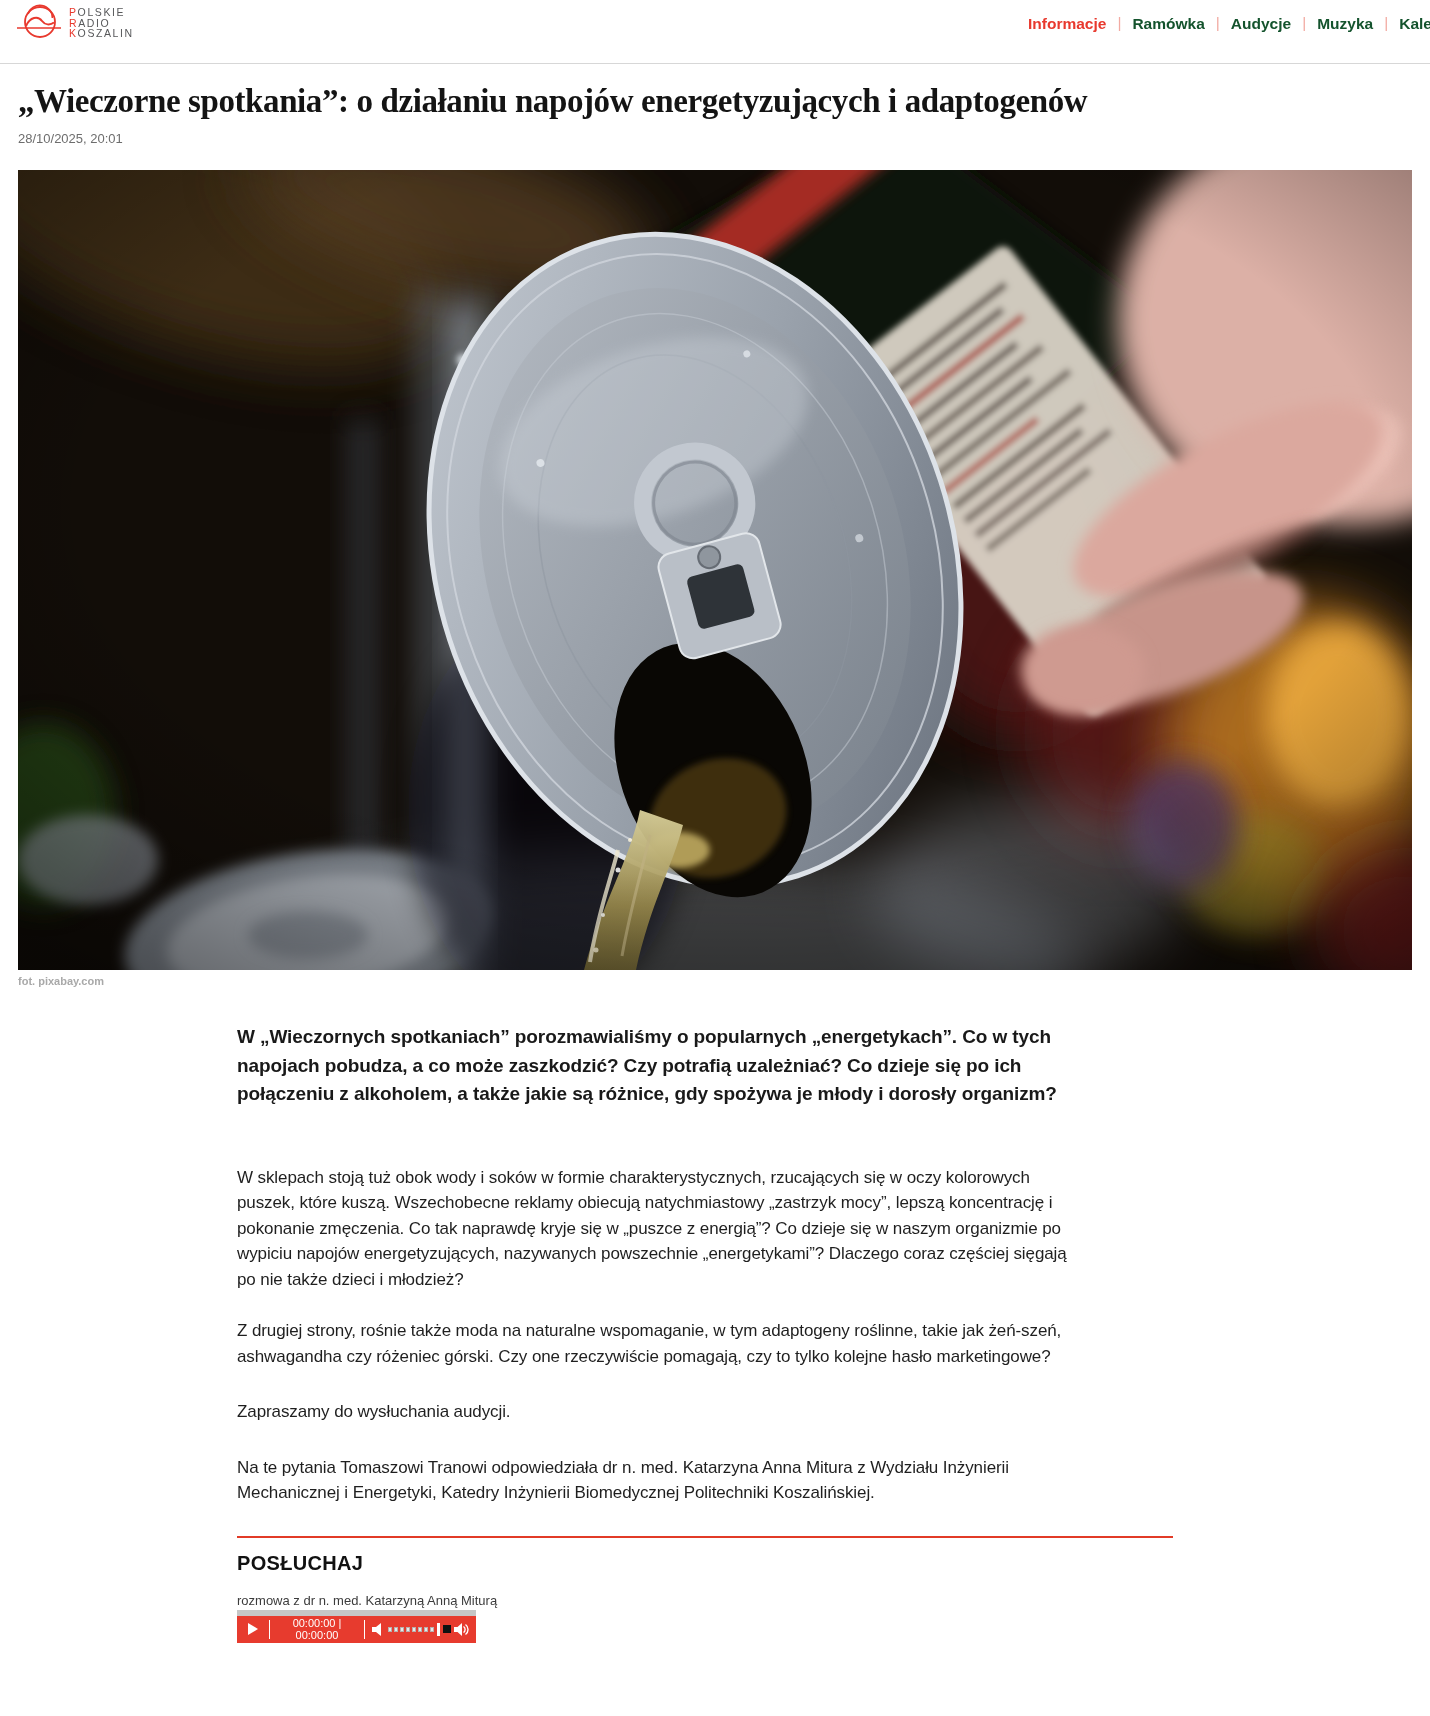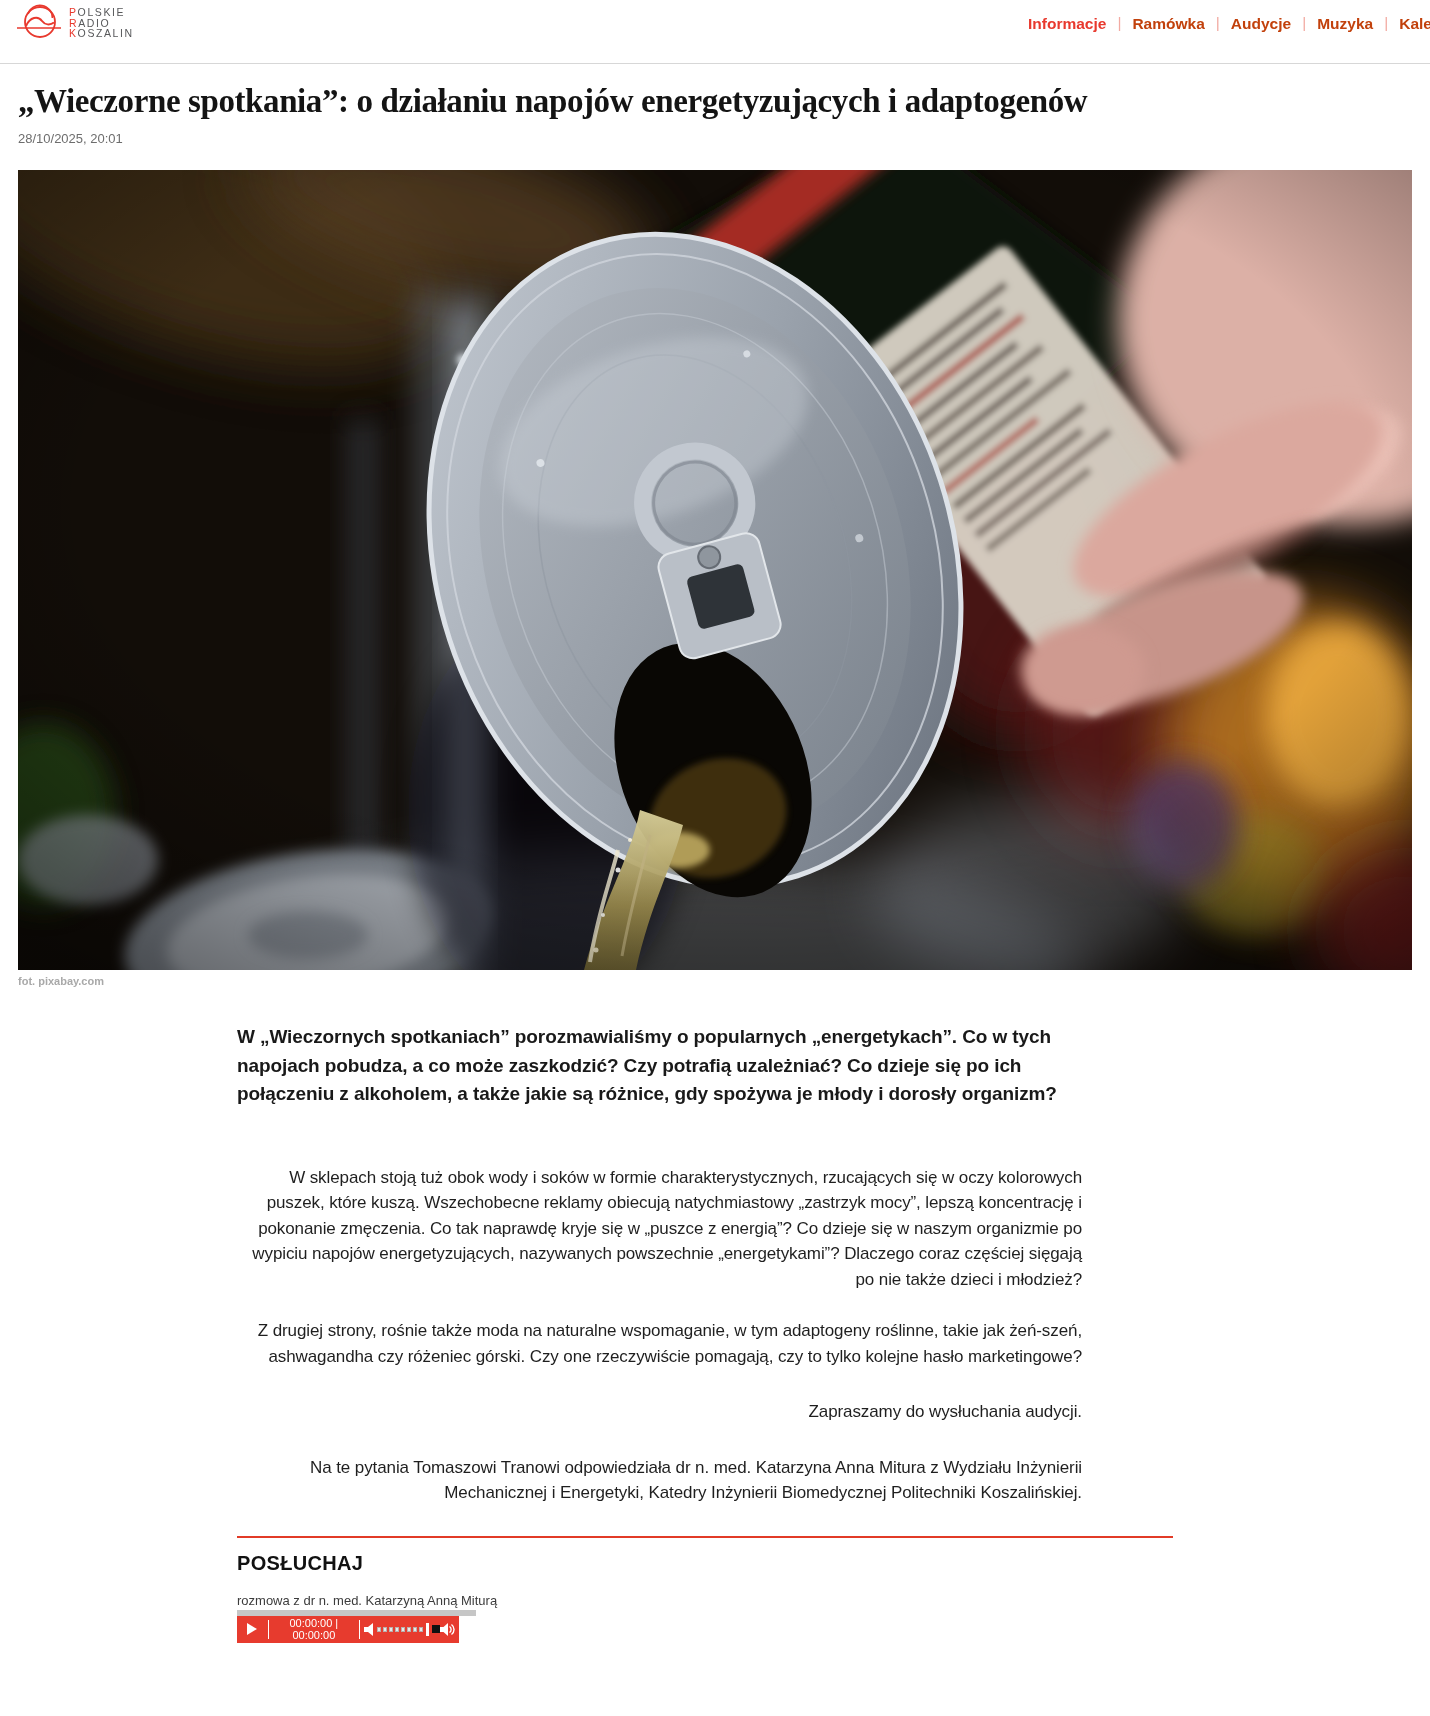--- a/index.html
+++ b/index.html
@@ -14,51 +14,51 @@
     width:1430px;
   }
   .logo{ position:absolute; left:16px; top:3px; display:flex; align-items:center; gap:7px; text-decoration:none; cursor:pointer;}
   .logo-text{ font-size:10.5px; line-height:10.5px; letter-spacing:1.6px; color:#57585a; font-weight:500;}
   .logo-text .red{ color:#e8392e; }
   nav{
     position:absolute; left:1028px; top:0; height:47px;
     display:flex; align-items:center; white-space:nowrap;
     font-size:15.5px; font-weight:700;
   }
-  nav a{ color:#c2410c; text-decoration:none; cursor:pointer; }
+  nav a{ color:#14532d; text-decoration:none; cursor:pointer; }
   nav a.active{ color:#e8392e; }
   nav .sep{ color:#f2aaa2; font-weight:400; margin:0 11px; transform:translateY(-1px); }
   
   h1{
     font-family:Liberation Serif, serif; font-weight:700;
     font-size:33px; letter-spacing:-0.4px; color:#141414;
     margin:17px 18px 0 18px; line-height:1.25;
   }
   .date{ margin:9px 18px 0 18px; font-size:13px; color:#6d6d6d; }
   
   .hero{ width:1394px; height:800px; margin:24px 18px 0 18px; background:#120d08; overflow:hidden; }
   .credit{ width:1394px; margin:5px 26px 0 18px; font-size:11px; color:#a9a9a9;font-weight:bold; }
   
   .col{ margin:36px 0 0 237px; width:940px; }
   .lead{
     width:845px; font-size:19px; font-weight:700; line-height:1.5;
     color:#191919; letter-spacing:-0.1px;
   }
   .body-p{
-    width:845px; font-size:17px; line-height:1.5; color:#1f1f1f; letter-spacing:-0.1px;text-align:right;
+    width:845px; font-size:17px; line-height:1.5; color:#1f1f1f; letter-spacing:-0.1px;
   }
   .p0{ margin-top:56px; } .p1{ margin-top:26px; } .p2{ margin-top:30px; } .p3{ margin-top:30px; }
   hr.red{ margin-top:30px; width:936px; border:none; border-top:2px solid #e23b27; }
   h2.listen{ margin-top:14px; font-size:20px; font-weight:700; color:#111; letter-spacing:0.3px; }
   .caption{ margin-top:18px; font-size:13px; color:#3c3c3c; }
   
   .player{ margin-top:2px; width:239px; }
   .seek{ width:239px; height:6px; background:#c6c6c6; cursor:pointer; }
   .controls{
-    width:222px; height:27px; background:#e73b2e; display:flex; align-items:center;
+    width:239px; height:27px; background:#e73b2e; display:flex; align-items:center;
   }
   .playbtn{ width:32px; height:27px; background:none; border:none; display:flex; align-items:center; justify-content:center; cursor:pointer; }
   .tri{ width:0; height:0; border-left:10px solid #fff; border-top:6px solid transparent; border-bottom:6px solid transparent; }
   .vsep{ width:1px; height:19px; background:#fff; flex:0 0 1px; }
   .time{ width:94px; text-align:center; color:#fff; font-size:11px; letter-spacing:0; }
   .volwrap{ flex:1; display:flex; align-items:center; justify-content:space-evenly; padding:0 4px;}
   .vol{ display:flex; align-items:center; gap:2px; cursor:pointer; }
   .vol .sq{ width:4px; height:5px; background:#e9e9e9; border:1px solid #b9b0ae; }
   .vol .handle{ width:3px; height:13px; background:#fff; margin-left:1px; }
   .vol .blk{ width:8px; height:8px; background:#111; margin-left:1px; }

